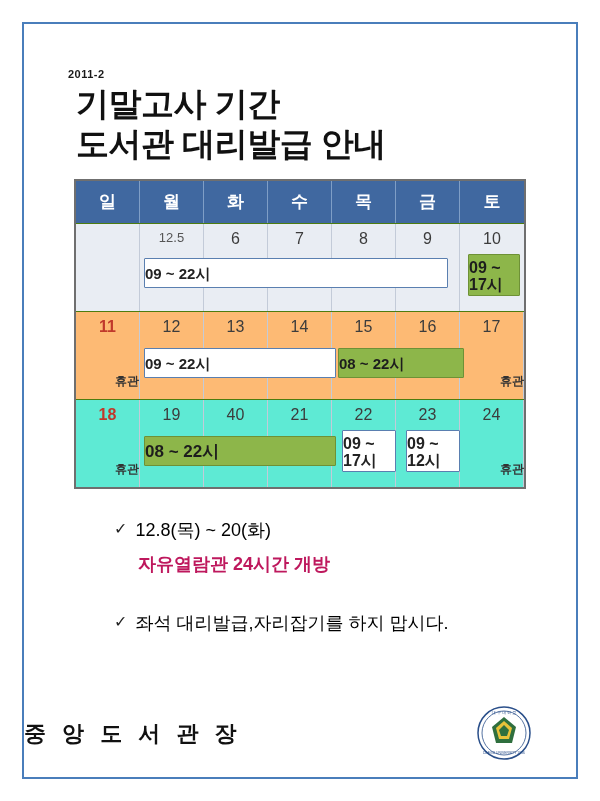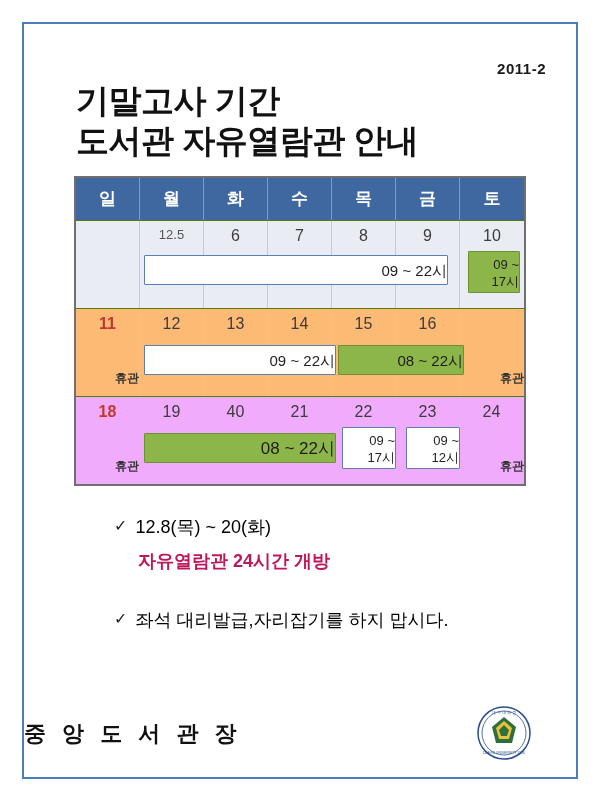--- a/index.html
+++ b/index.html
@@ -23,26 +23,25 @@
   }
   .frame {
     box-sizing: border-box;
     width: 100%;
     height: 100%;
     border: 2px solid #4a7ebb;
     padding: 28px 30px 10px 30px;
     position: relative;
   }
   .year-label {
-    font-size: 15px;
+    font-size: 11px;
     font-weight: bold;
     color: #1a1a1a;
     letter-spacing: 0.5px;
-    margin: 8px 0 4px 14px;
-    text-align: right;
+    margin: 16px 0 4px 14px;
   }
   .title-block {
     margin: 0 0 14px 22px;
   }
   .title-line {
     font-size: 33px;
     font-weight: bold;
     color: #111111;
     line-height: 1.22;
     letter-spacing: -0.5px;
@@ -73,21 +72,21 @@
   .cal-head .dow:last-child { border-right: none; }
 
   .week {
     position: relative;
     height: 88px;
     border-top: 1px solid #4d7c0f;
     box-sizing: border-box;
   }
   .week.w1 { background: #e9edf3; }
   .week.w2 { background: #fdba74; }
-  .week.w3 { background: #f0abfc; }
+  .week.w3 { background: #5eead4; }
 
   .daynums {
     display: grid;
     grid-template-columns: repeat(7, 1fr);
     height: 100%;
   }
   .daycell {
     position: relative;
     border-right: 1px solid #c3cbd8;
     box-sizing: border-box;
@@ -113,39 +112,39 @@
     font-size: 12px;
     font-weight: bold;
     color: #333333;
   }
 
   
   .bar {
     position: absolute;
     height: 30px;
     line-height: 30px;
-    text-align: right;
+    text-align: left;
     font-size: 15px;
-    font-weight: normal;
+    font-weight: bold;
     box-sizing: border-box;
     border: 1px solid #5a7fb0;
     background: #ffffff;
     color: #222222;
     border-radius: 1px;
   }
   .bar.green {
     background: #8db64a;
     border: 1px solid #6e9136;
     color: #1d1d1d;
   }
   .bar.tall2 {
     height: 42px;
     line-height: 17px;
     padding-top: 4px;
-    font-size: 13px;
+    font-size: 16px;
   }
 
   
   .notes {
     margin: 28px 0 0 60px;
   }
   .note {
     display: flex;
     align-items: flex-start;
     margin-bottom: 8px;
@@ -196,21 +195,21 @@
 </head>
 <body>
 
 <div class="poster">
   <div class="frame">
 
     <div class="year-label">2011-2</div>
 
     <div class="title-block">
       <div class="title-line">기말고사 기간</div>
-      <div class="title-line">도서관 자유열람관 안내</div>
+      <div class="title-line">도서관 대리발급 안내</div>
     </div>
 
     <div class="calendar">
       <div class="cal-head">
         <div class="dow">일</div>
         <div class="dow">월</div>
         <div class="dow">화</div>
         <div class="dow">수</div>
         <div class="dow">목</div>
         <div class="dow">금</div>
@@ -258,20 +257,23 @@
             <div class="daynum">13</div>
           </div>
           <div class="daycell">
             <div class="daynum">14</div>
           </div>
           <div class="daycell">
             <div class="daynum">15</div>
           </div>
           <div class="daycell">
             <div class="daynum">16</div>
+          </div>
+          <div class="daycell">
+            <div class="daynum">17</div>
           </div>
           <div class="closed" style="left:auto; right:0; width:64px;">휴관</div>
         </div>
         <div class="bar" style="left:68px; width:192px; top:36px;">09 ~ 22시</div>
         <div class="bar green" style="left:262px; width:126px; top:36px;">08 ~ 22시</div>
       </div>
 
       <div class="week w3">
         <div class="daynums">
           <div class="daycell">

